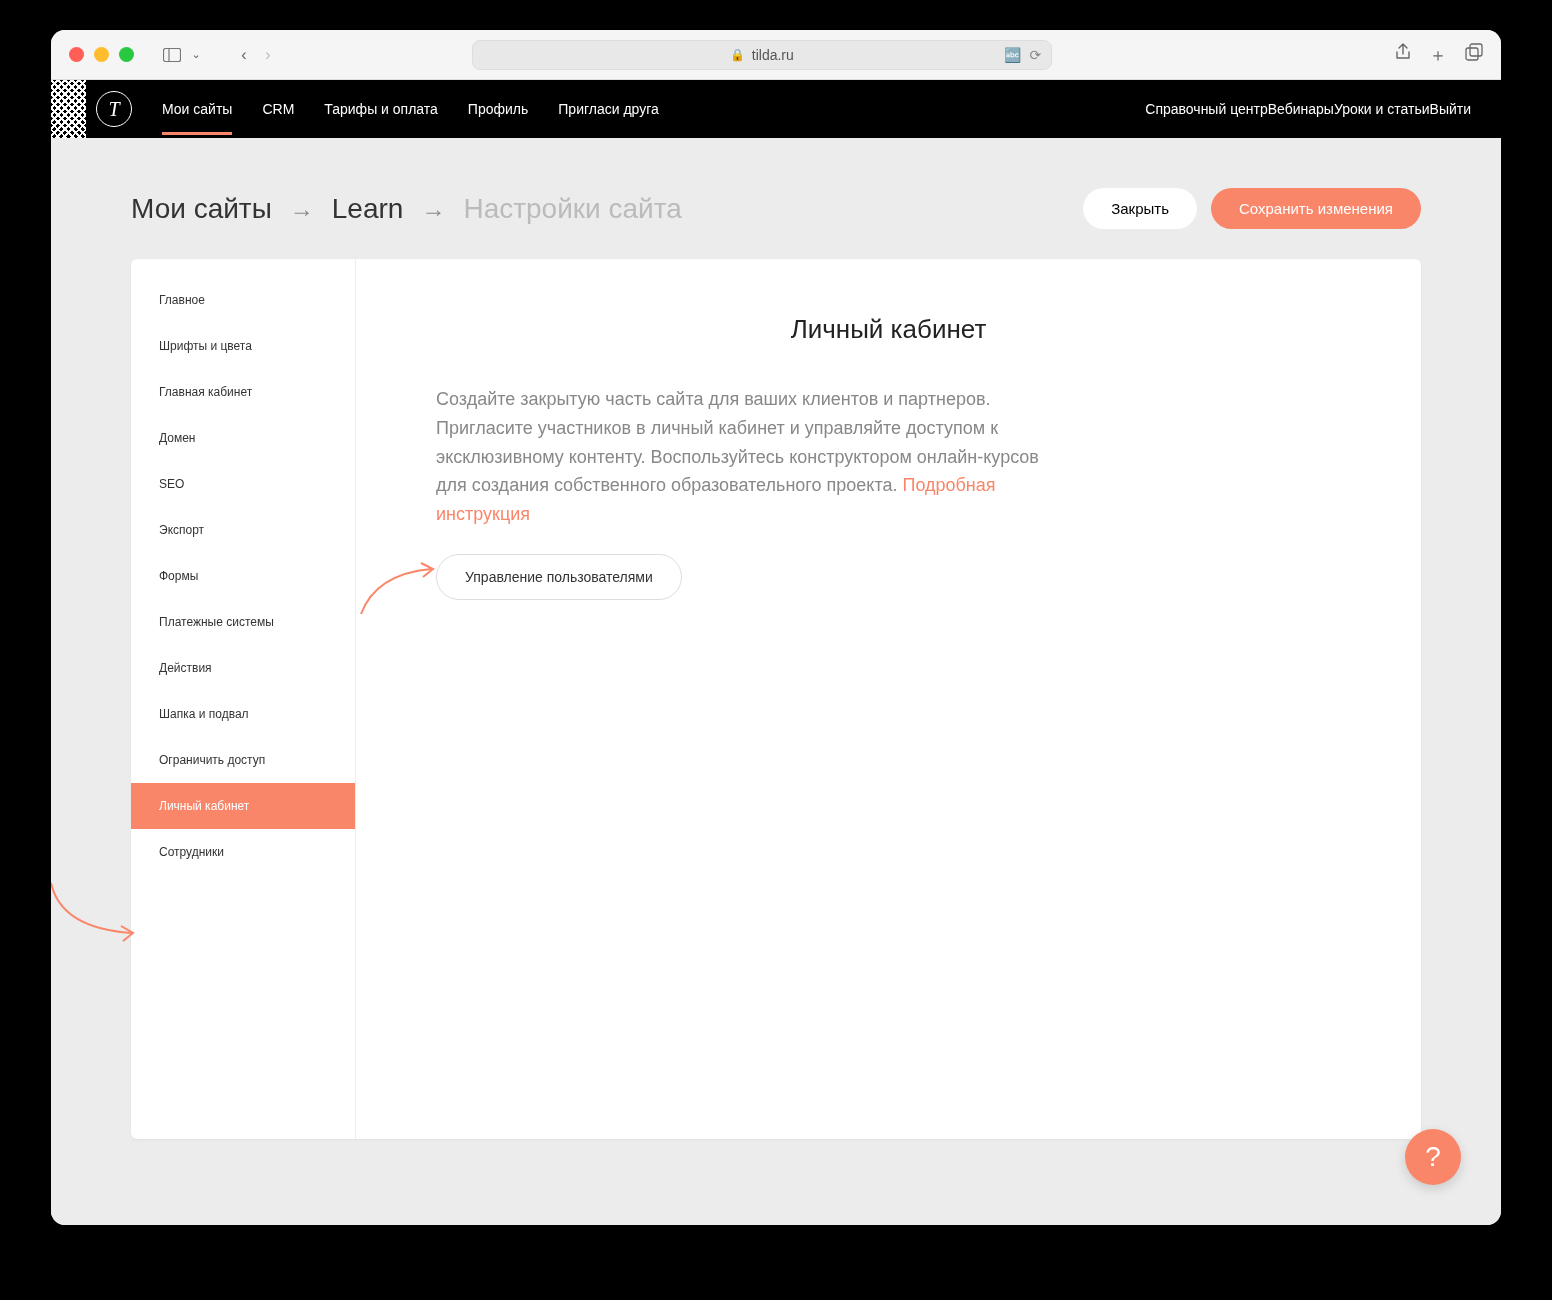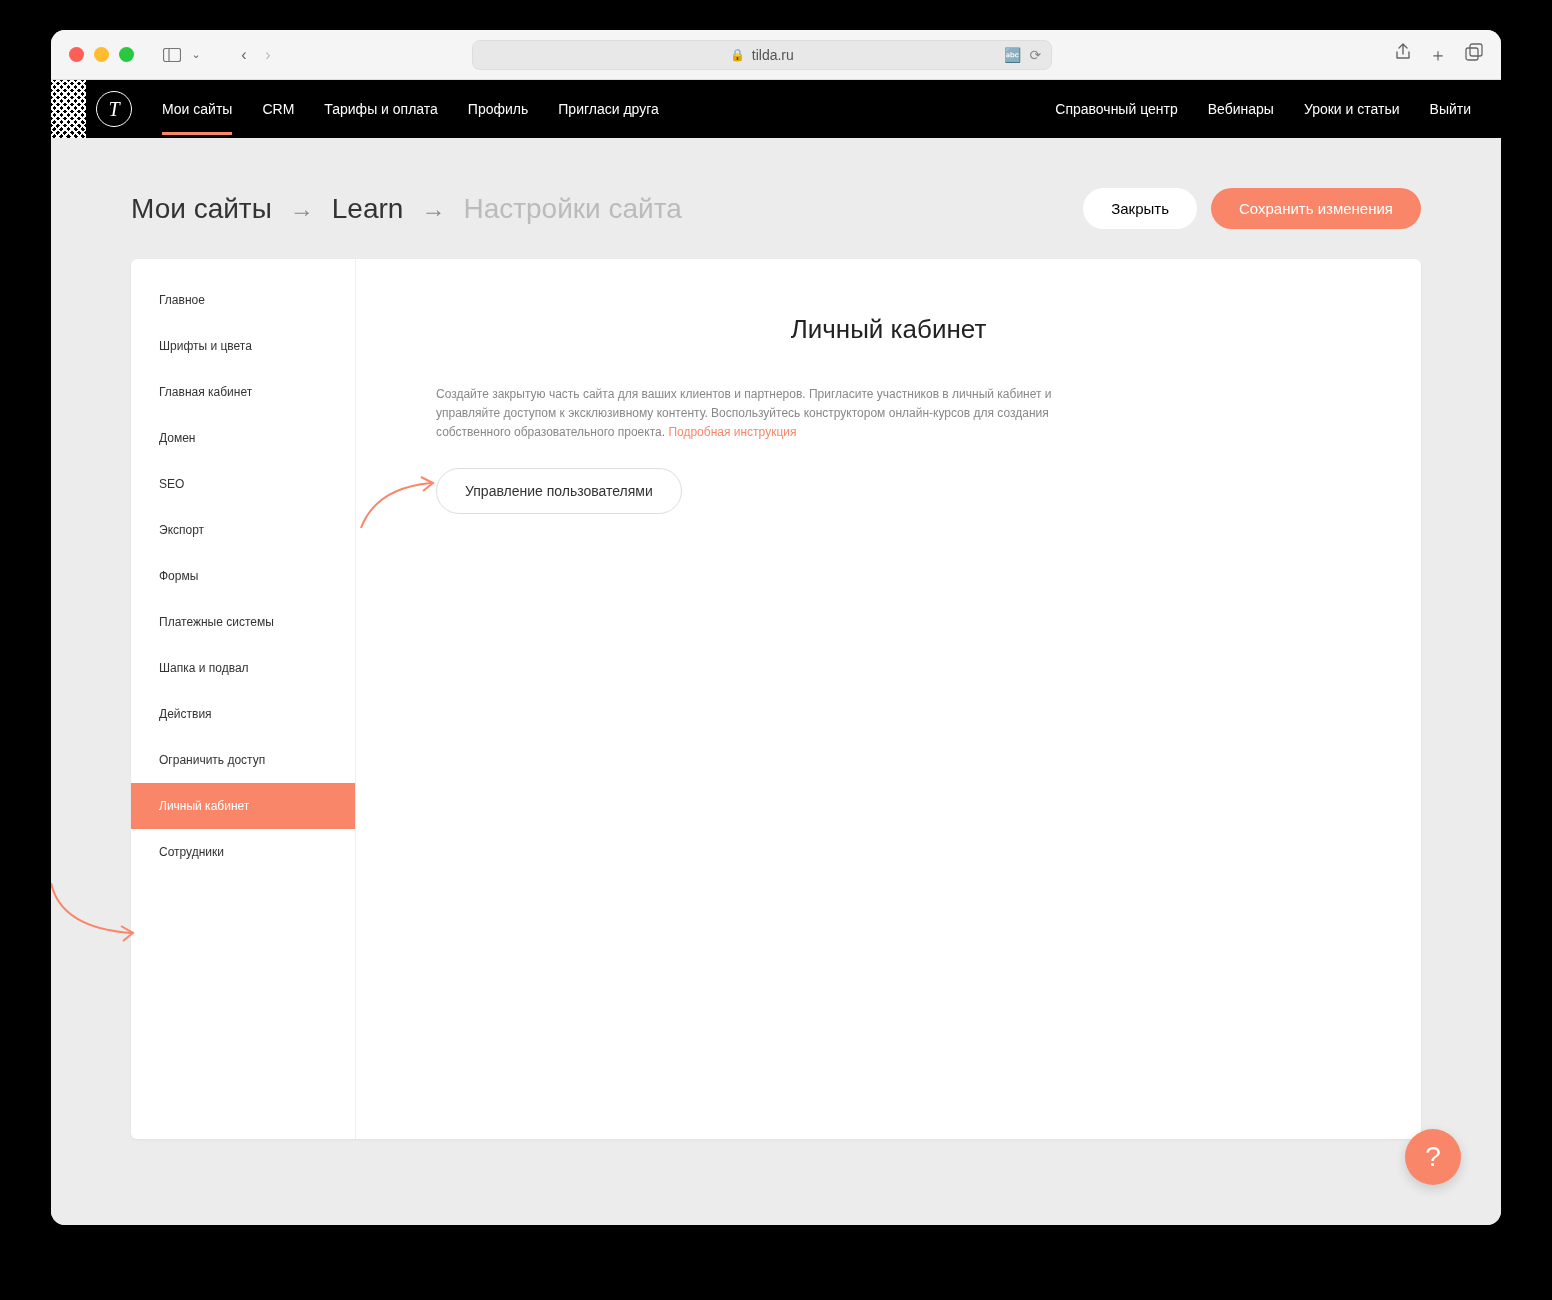--- a/index.html
+++ b/index.html
@@ -76,21 +76,21 @@
       width: 36px; height:36px; border:1.5px solid #fff; border-radius:50%;
       display:flex; align-items:center; justify-content:center;
       color:#fff; font-family: Georgia, serif; font-style:italic; font-size:20px;
       margin-right: 30px;
     }
     .nav-left { display:flex; gap:30px; }
     .nav-item { color:#fff; font-size:14px; cursor:pointer; position:relative; padding-bottom:18px; padding-top:18px;}
     .nav-item.active::after {
       content:''; position:absolute; bottom:0; left:0; right:0; height:3px; background:#fa8669;
     }
-    .nav-right { display:flex; gap:30px; margin-left:auto; }
+    .nav-right { display:flex; margin-left:auto; }
     .content-area {
       flex:1;
       background:#ececec;
       padding: 50px 80px 30px 80px;
       overflow:auto;
     }
     .breadcrumb-row {
       display:flex; align-items:center; justify-content:space-between;
       margin-bottom: 30px;
     }
@@ -118,21 +118,21 @@
     }
     .sidebar-item.active { background:#fa8669; color:#fff; }
     .main {
       flex:1; padding: 55px 80px;
     }
     .main-title {
       text-align:center; font-size:26px; font-weight:400; color:#222;
       margin-bottom: 40px;
     }
     .main-desc {
-      font-size:12px; color:#888; line-height:1.6; margin-bottom: 25px;
+      font-size:18px; color:#888; line-height:1.6; margin-bottom: 25px;
       max-width: 620px;
     }
     .main-desc a { color:#fa8669; text-decoration:none; }
     .manage-btn {
       background:#fff; border:1px solid #ddd; border-radius:30px;
       padding:14px 28px; font-size:14px; color:#333; cursor:pointer;
     }
     .help-fab {
       position:absolute; right:40px; bottom:40px;
       width:56px; height:56px; border-radius:50%;
@@ -234,22 +234,22 @@
     <div class="panel">
       <div class="sidebar" id="sidebar">
           <div class="sidebar-item">Главное</div>
           <div class="sidebar-item">Шрифты и цвета</div>
           <div class="sidebar-item">Главная кабинет</div>
           <div class="sidebar-item">Домен</div>
           <div class="sidebar-item">SEO</div>
           <div class="sidebar-item">Экспорт</div>
           <div class="sidebar-item">Формы</div>
           <div class="sidebar-item">Платежные системы</div>
+          <div class="sidebar-item">Действия</div>
           <div class="sidebar-item">Шапка и подвал</div>
-          <div class="sidebar-item">Действия</div>
           <div class="sidebar-item">Ограничить доступ</div>
           <div class="sidebar-item active">Личный кабинет</div>
           <div class="sidebar-item">Сотрудники</div>
         </div>
       <div class="main">
         <h2 class="main-title">Личный кабинет</h2>
         <p class="main-desc">
           <span>Создайте закрытую часть сайта для ваших клиентов и партнеров. Пригласите участников в личный кабинет и управляйте доступом к эксклюзивному контенту. Воспользуйтесь конструктором онлайн-курсов для создания собственного образовательного проекта. </span><a>Подробная инструкция</a>
         </p>
         <div style="position:relative;">

